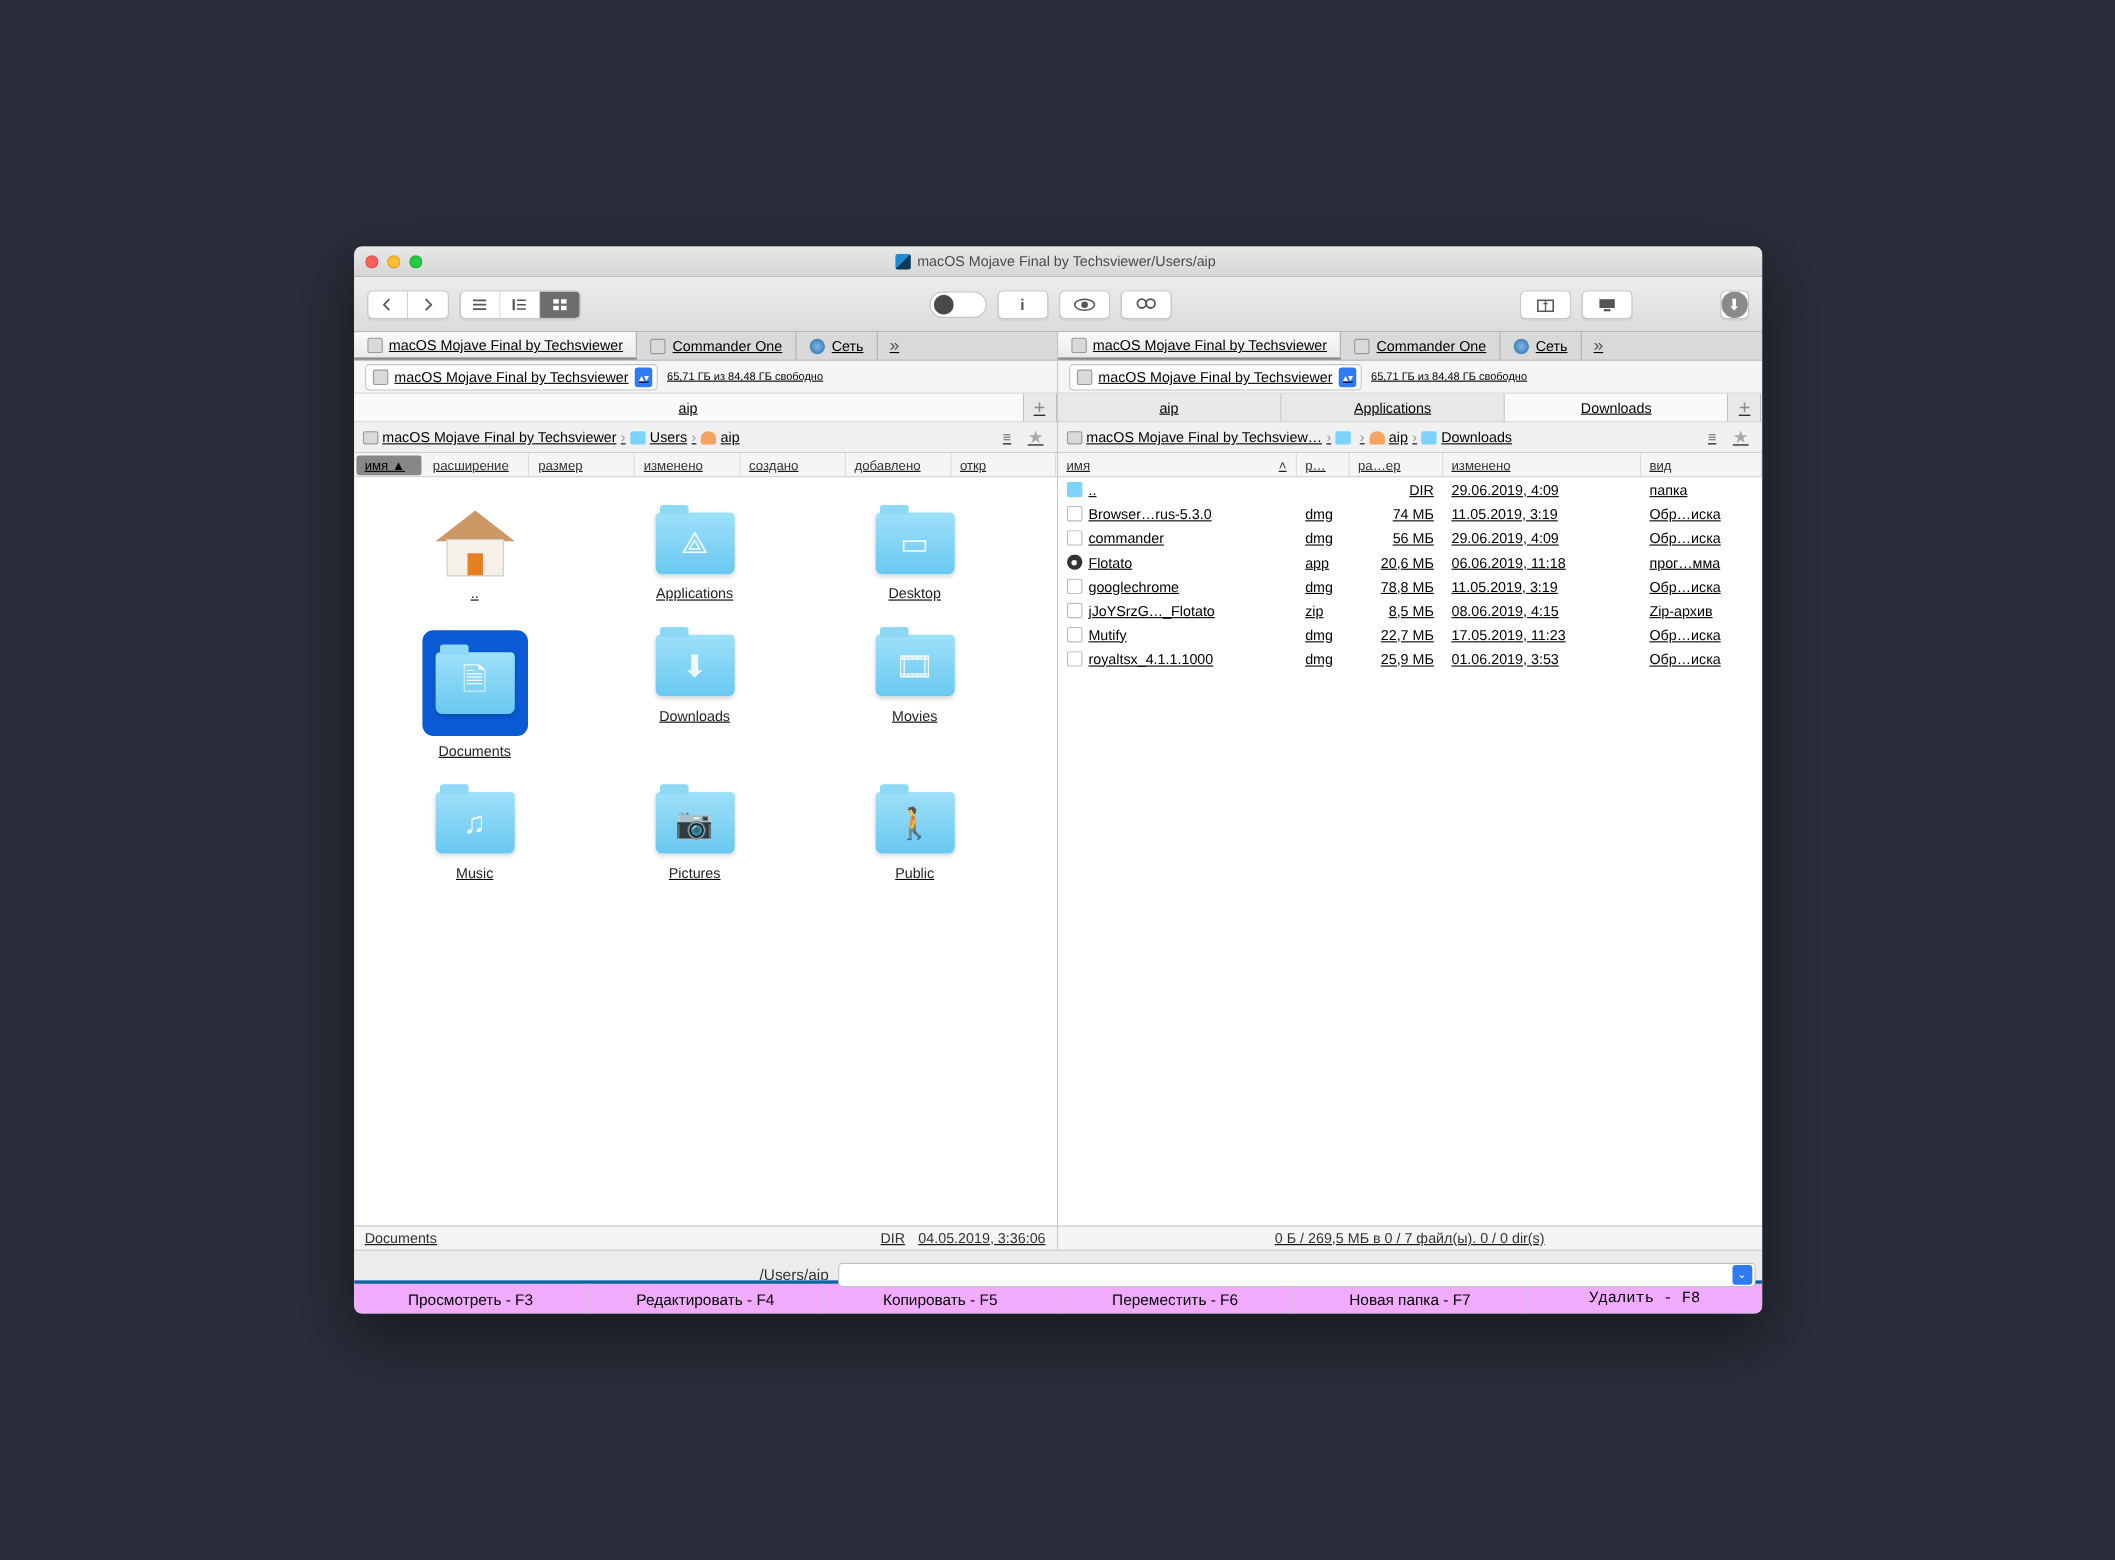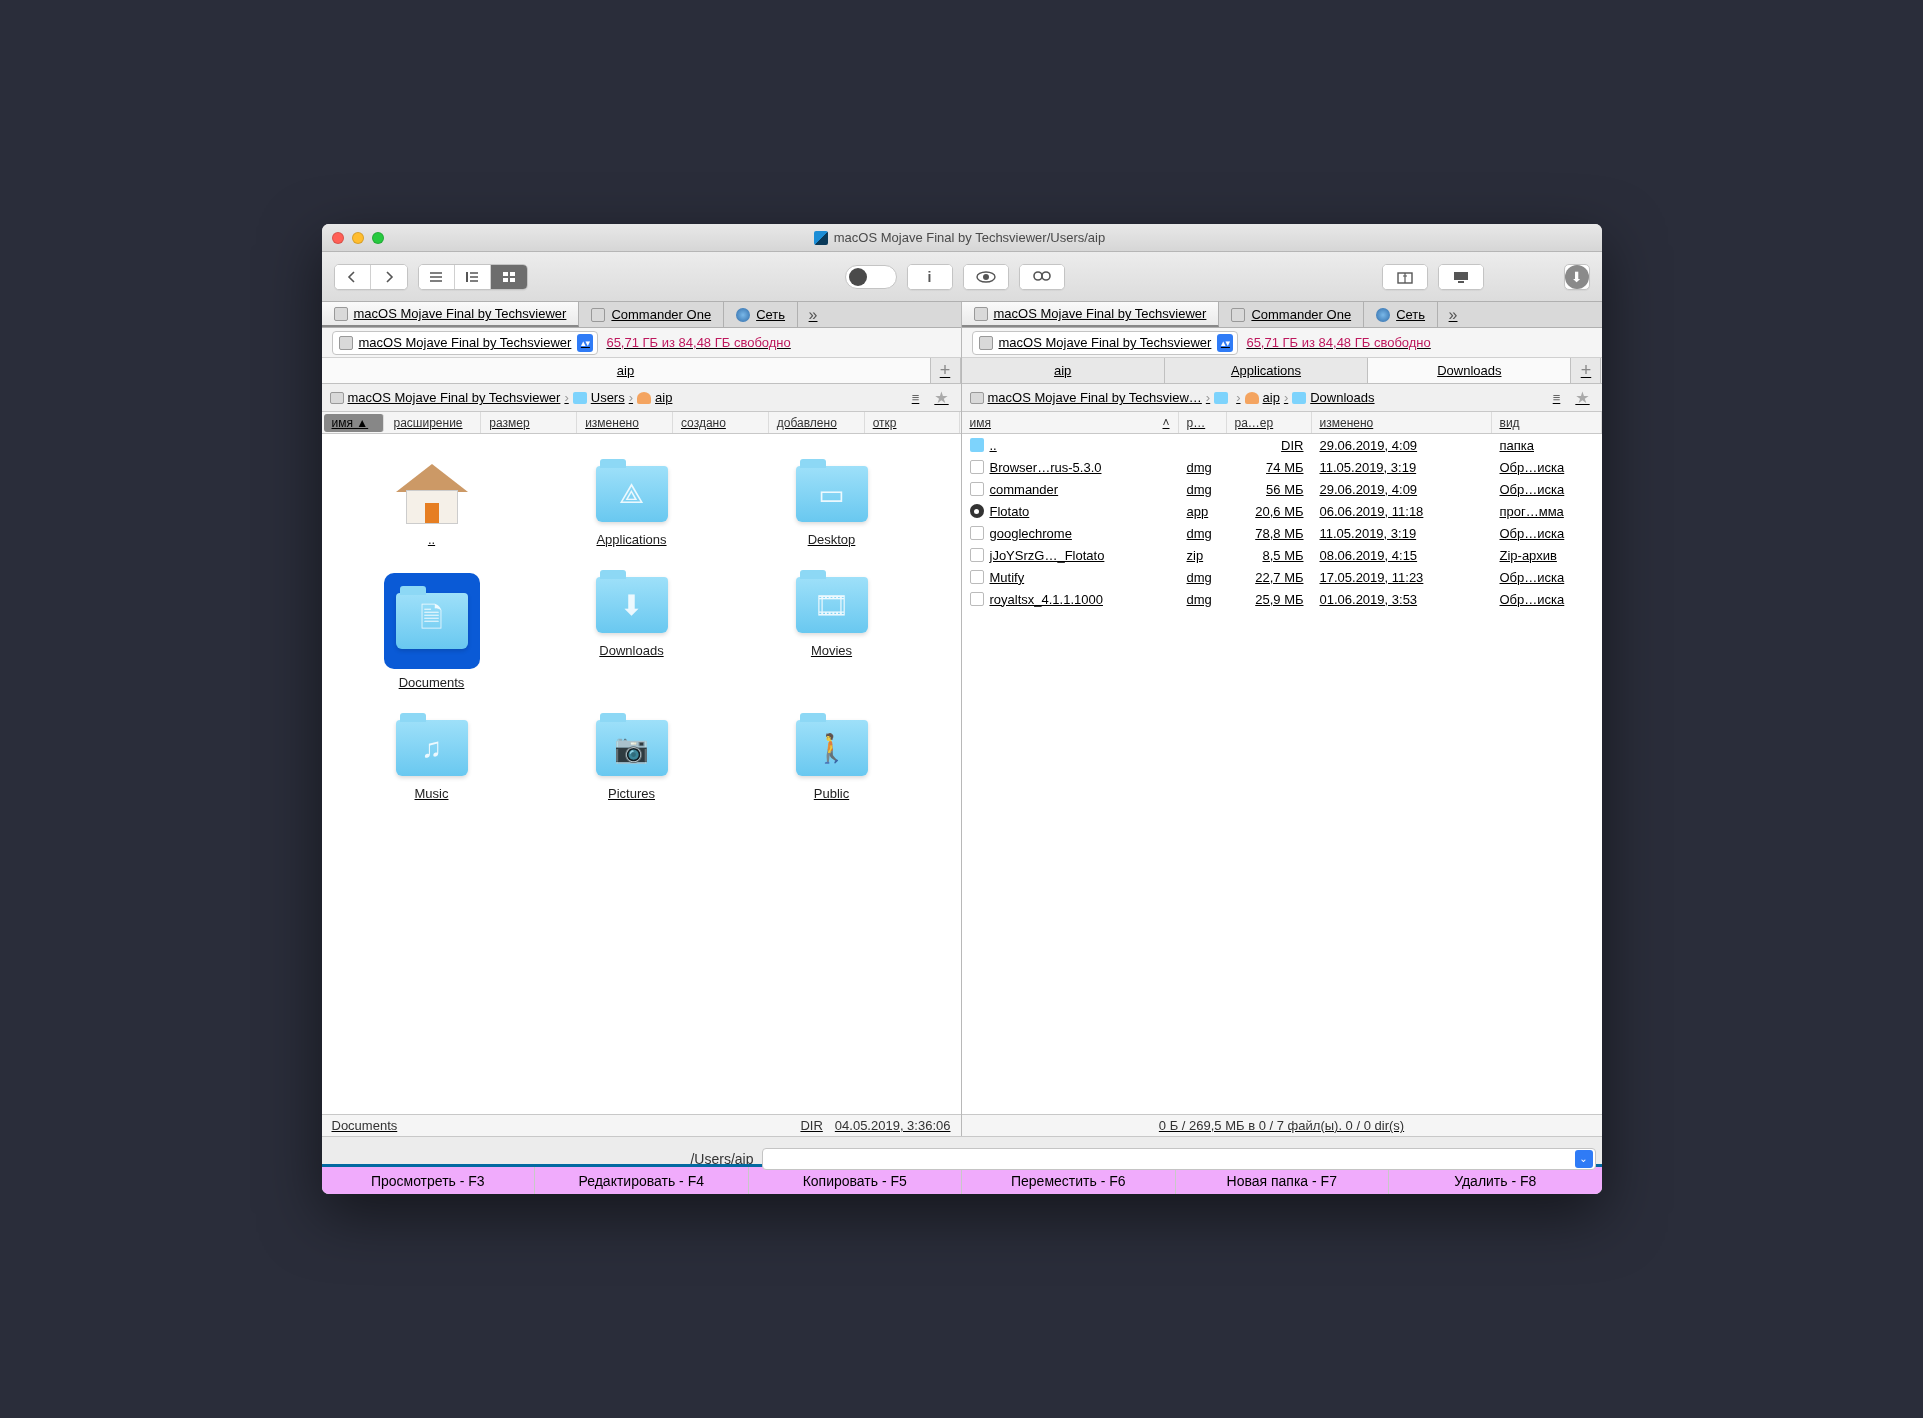--- a/index.html
+++ b/index.html
@@ -25,21 +25,21 @@
 .pane:last-child { border-right: none; }
 .drivetabs { height: 26px; background: #d9d9d9; display: flex; align-items: center; border-bottom: 1px solid #b0b0b0; font-size: 13px; }
 .drivetab { height: 100%; display: flex; align-items: center; padding: 0 12px; gap: 6px; border-right: 1px solid #b0b0b0; cursor: pointer; white-space: nowrap; }
 .drivetab.sel { background: linear-gradient(#fafafa,#eaeaea); border-bottom: 2px solid #888; }
 .drivetab .ico { width: 14px; height: 14px; background: #d9d9d9; border: 1px solid #999; border-radius: 2px; flex-shrink: 0; }
 .drivetab .ico.globe { background: radial-gradient(circle,#7ab8e8,#2e6aa8); border-radius: 50%; border: none; }
 .dtab-more { width: 30px; text-align: center; font-size: 16px; color: #555; cursor: pointer; }
 .volrow { height: 30px; display: flex; align-items: center; padding: 0 10px; gap: 8px; font-size: 13px; background: #f5f5f5; border-bottom: 1px solid #d0d0d0; }
 .volsel { flex: 0 0 auto; display: flex; align-items: center; gap: 6px; background: #fff; border: 1px solid #c4c4c4; border-radius: 4px; padding: 2px 4px 2px 6px; }
 .volsel .chev { width: 16px; height: 18px; background: #2f7bf6; border-radius: 3px; color: #fff; font-size: 9px; display: flex; flex-direction: column; align-items: center; justify-content: center; line-height: 6px; }
-.freespace { color: #be185d; font-size: 13px; }
+.freespace { color: #000000; font-size: 10px; }
 .foldtabs { height: 26px; display: flex; background: #eee; border-bottom: 1px solid #c0c0c0; font-size: 13px; }
 .foldtab { flex: 1; display: flex; align-items: center; justify-content: center; border-right: 1px solid #c0c0c0; cursor: pointer; background: #e8e8e8; }
 .foldtab.active { background: #fafafa; font-weight: 500; }
 .foldtab.add { flex: 0 0 30px; font-size: 18px; color: #888; }
 .crumbs { height: 28px; display: flex; align-items: center; padding: 0 8px; gap: 4px; font-size: 13px; background: #f0f0f0; border-bottom: 1px solid #c8c8c8; }
 .crumb { display: flex; align-items: center; gap: 4px; cursor: pointer; }
 .crumb .ci { width: 14px; height: 12px; border-radius: 2px; flex-shrink: 0; }
 .ci.hd { background: #d9d9d9; border: 1px solid #999; }
 .ci.fol { background: #7dd3fc; }
 .ci.home { background: #f4a460; border-radius: 50% 50% 2px 2px; }
@@ -74,21 +74,21 @@
 .fico.zip { background: #fff; border: 1px solid #bbb; border-radius: 2px; }
 .statusrow { height: 22px; background: #f5f5f5; border-top: 1px solid #c8c8c8; display: flex; align-items: center; padding: 0 10px; font-size: 13px; color: #333; }
 .statusrow .sp { flex: 1; }
 .statusrow.r { justify-content: center; }
 .pathbar { height: 28px; background: #ececec; border-top: 1px solid #c8c8c8; display: flex; align-items: center; padding: 16px 0 0 10px; font-size: 14px; }
 .pathlabel { width: 430px; text-align: right; padding-right: 8px; color: #333; }
 .pathinput { flex: 1; height: 22px; background: #fff; border: 1px solid #c4c4c4; border-radius: 4px; margin-right: 6px; position: relative; }
 .pathinput .chev { position: absolute; right: 2px; top: 1px; width: 18px; height: 18px; background: #2f7bf6; border-radius: 3px; color: #fff; font-size: 10px; display: flex; align-items: center; justify-content: center; }
 .fkeys { height: 30px; display: flex; background: #f0abfc; border-top: 3px solid #0369a1; }
 .fkey { flex: 1; display: flex; align-items: center; justify-content: center; font-size: 14px; border-right: 1px solid #c8c8c8; cursor: pointer; }
-.fkey:last-child { border-right: none; }
+.fkey:last-child { border-right: none; font-family: Liberation Mono, monospace; }
 svg { display: block; }
 </style>
 </head>
 <body>
 
 <div class="window">
 
   <div class="titlebar">
     <div class="traffic">
       <div class="dot r"></div>

